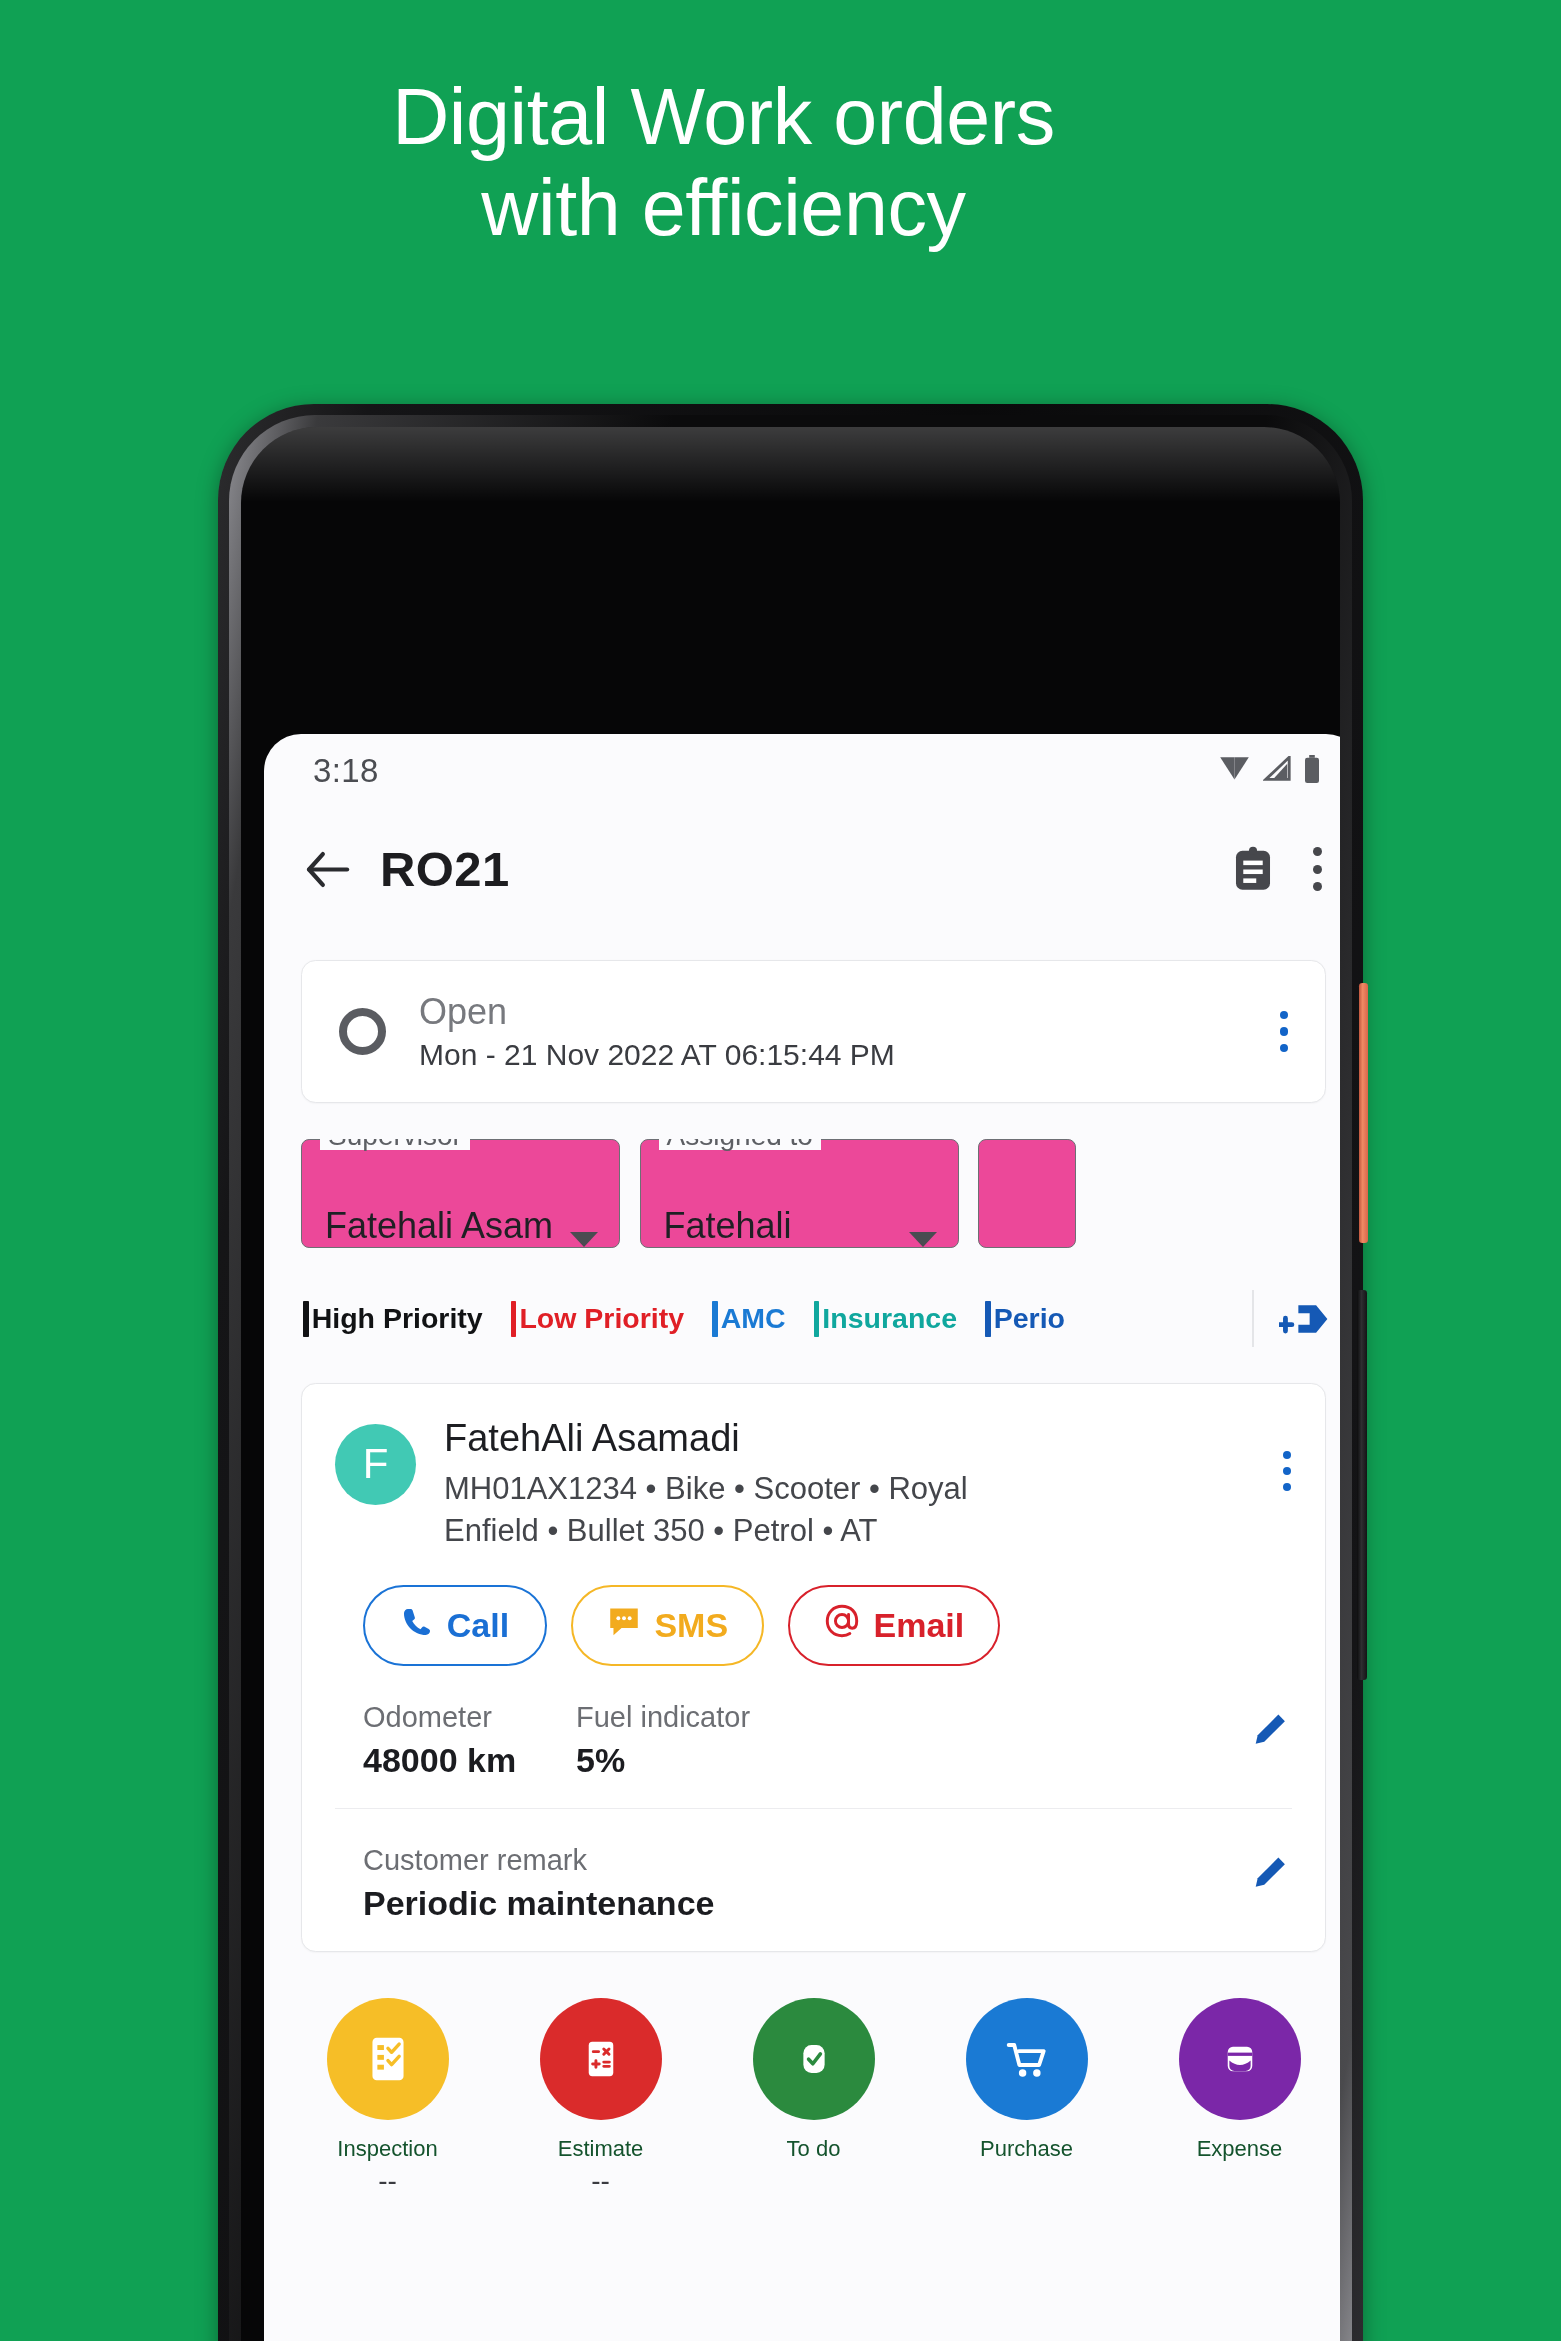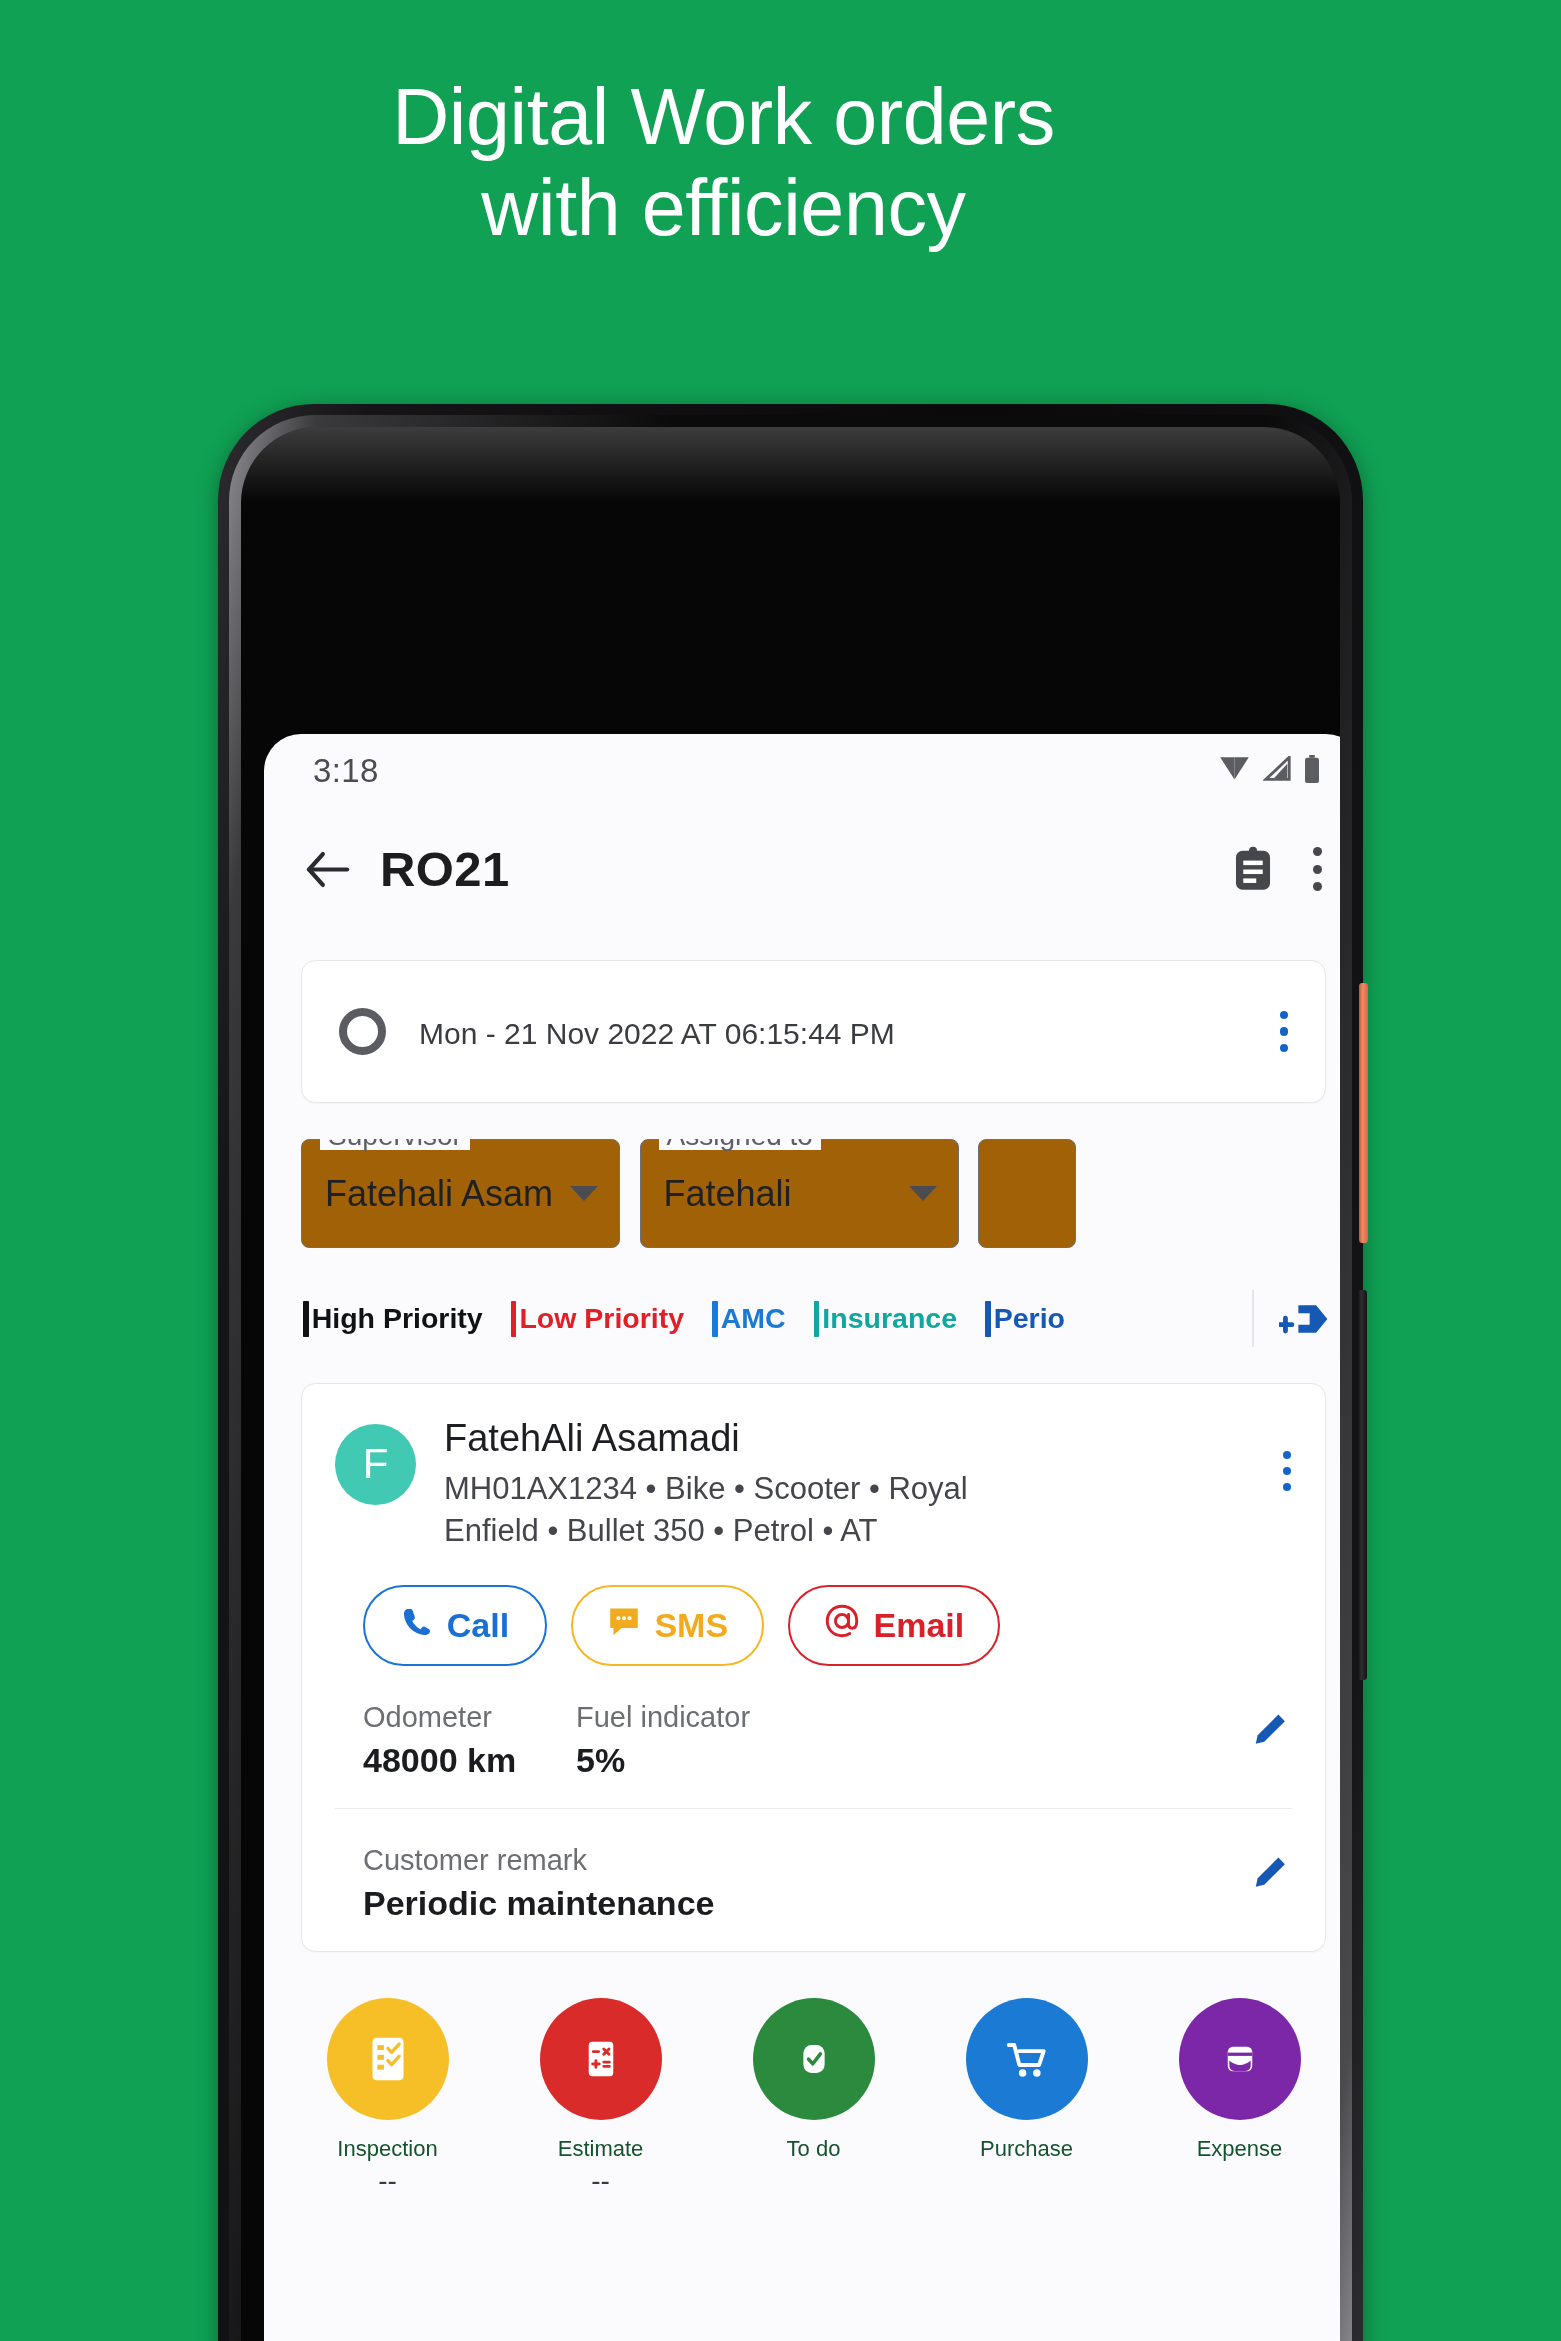--- a/index.html
+++ b/index.html
@@ -241,24 +241,24 @@
     overflow: hidden;
   }
   .dd {
     position: relative;
     width: 319px;
     height: 109px;
     border: 1.6px solid #6d6f74;
     border-radius: 8.1px;
     box-sizing: border-box;
     display: flex;
-    align-items: center;
+    align-items: flex-end;
     padding: 0 21px 0 23px;
     flex: 0 0 auto;
-    background: #a16207;
+    background: #ec4899;
   }
   .dd-legend {
     position: absolute;
     top: -18px;
     left: 18px;
     background: #fbfbfd;
     padding: 0 8.1px;
     font-size: 28px;
     color: #5d5f64;
     line-height: 1;
@@ -526,20 +526,21 @@
             <i></i>
             <i></i>
             <i></i>
           </span>
         </span>
       </div>
 
       <div class="status-card">
         <div class="status-ring"></div>
         <div class="status-text">
+          <div class="status-label">Open</div>
           <div class="status-date">Mon - 21 Nov 2022 AT 06:15:44 PM</div>
         </div>
         <span class="kebab blue icon-btn">
           <i></i>
           <i></i>
           <i></i>
         </span>
       </div>
 
       <div class="dd-row">

